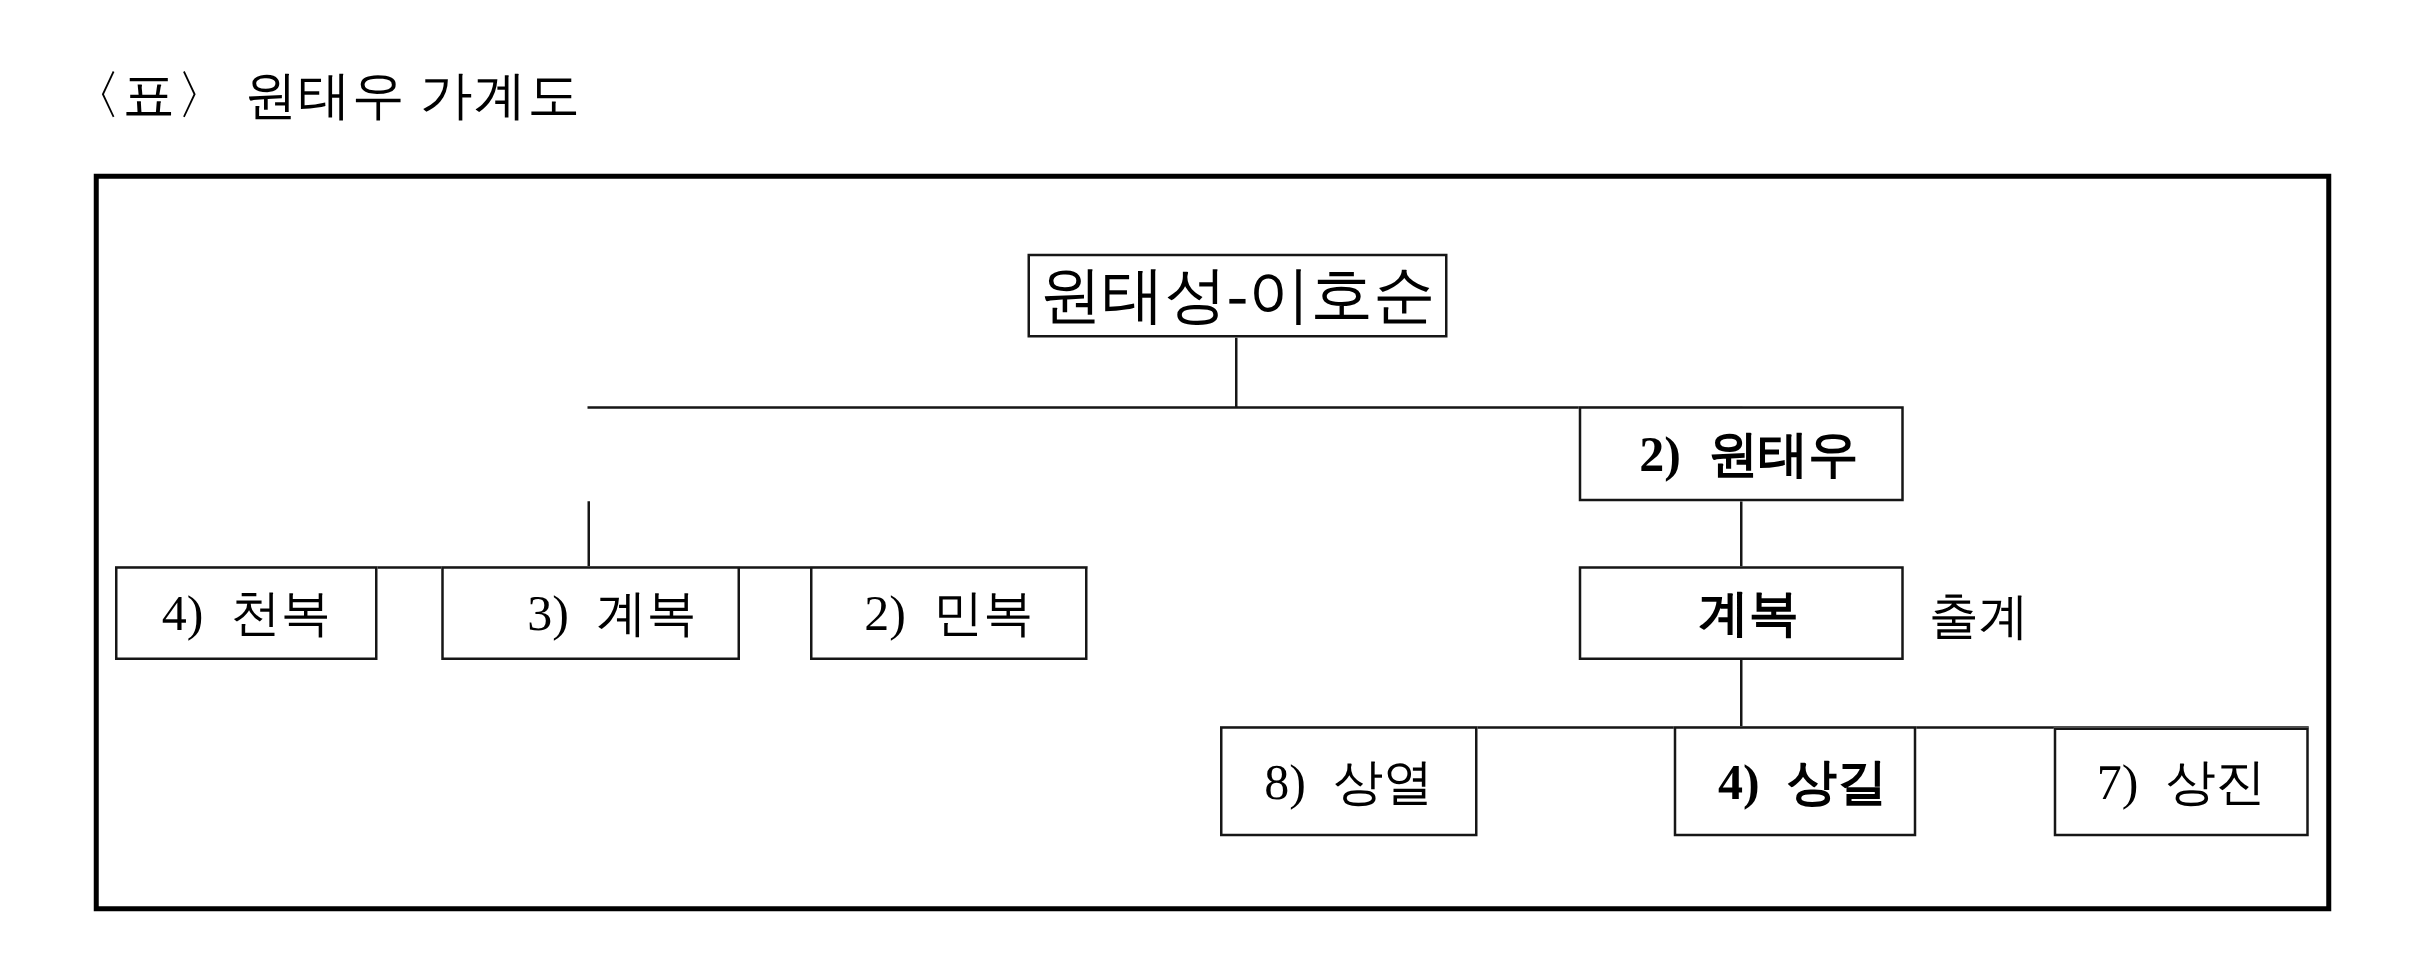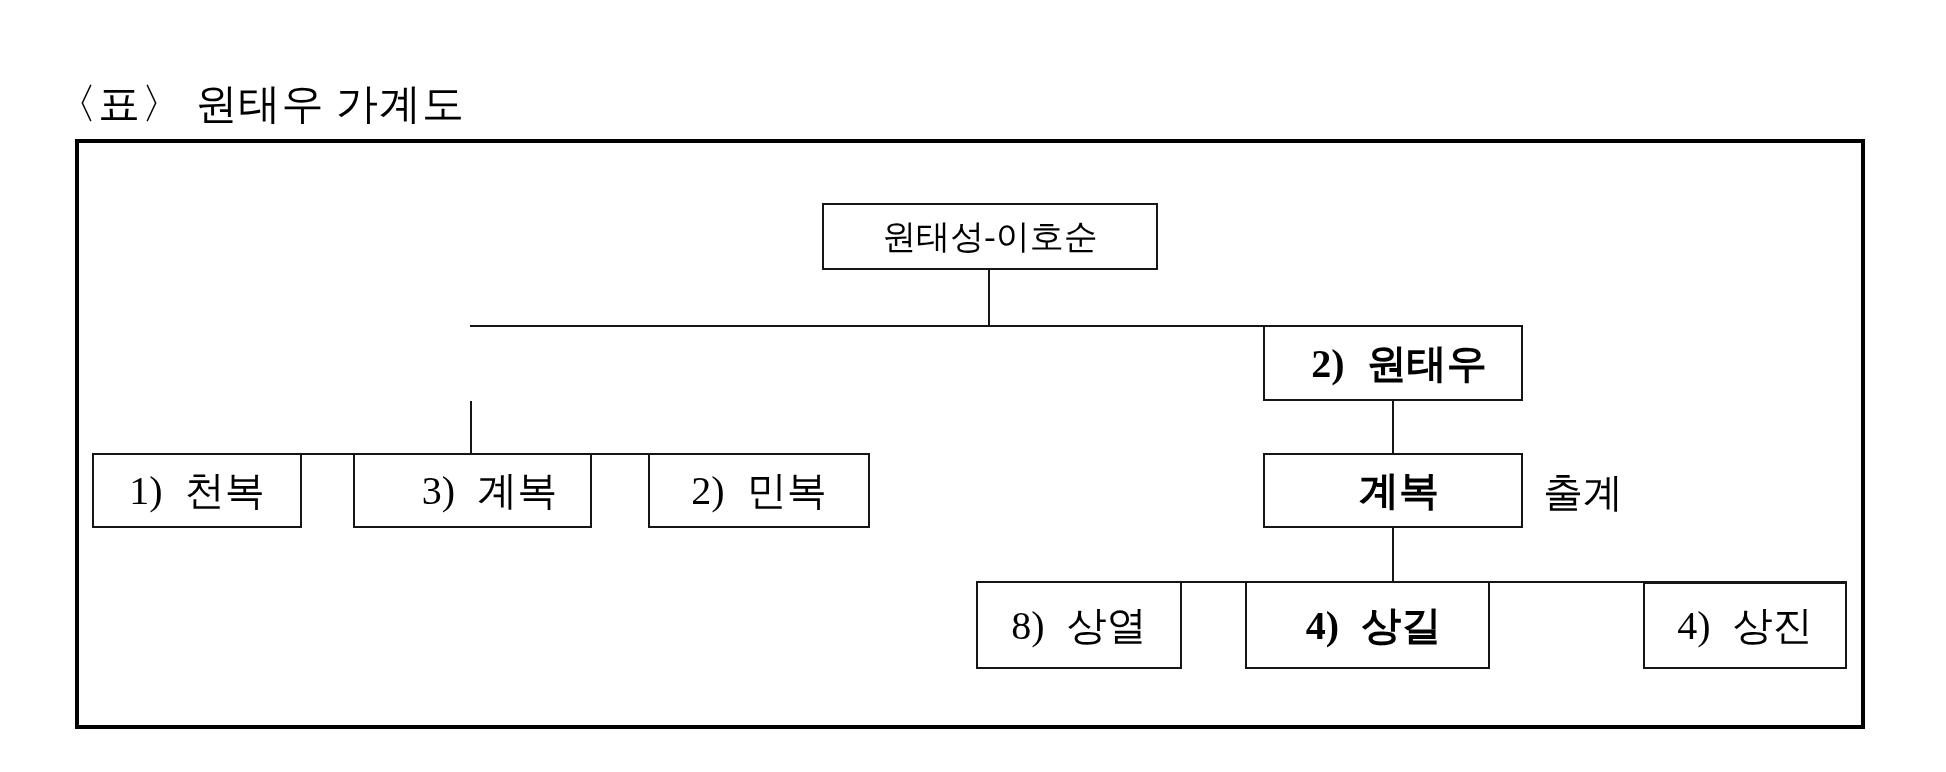--- a/index.html
+++ b/index.html
@@ -8,21 +8,20 @@
     width:1946px;height:772px;
     background:#ffffff;
     font-family:"Liberation Serif","DejaVu Serif",serif;
     color:#000;
     overflow:hidden;
   }
   .title{
     position:absolute;left:55px;top:48px;
     font-size:42px;font-weight:500;letter-spacing:1px;
     white-space:pre;
-    margin-top:28px;
   }
   .frame{
     position:absolute;left:75px;top:139px;
     width:1790px;height:590px;
     border:4px solid #000;
     box-sizing:border-box;
     background:#fff;
   }
   .node{
     position:absolute;
@@ -40,34 +39,34 @@
     position:absolute;
     font-size:40px;
     white-space:pre;
     z-index:2;
     text-align:center;
   }
   .vline{position:absolute;width:2px;background:#161616;z-index:1;}
   .hline{position:absolute;height:2px;background:#161616;z-index:1;}
 
   
-  .box-root{left:822px;top:203px;width:336px;height:67px;font-size:34px;}
+  .box-root{left:822px;top:203px;width:336px;height:67px;font-size:50px;}
   
   .box-son1{left:350px;top:325px;width:242px;height:76px;}
   .box-son2{left:1263px;top:325px;width:260px;height:76px;}
   
   .box-g3a{left:92px;top:453px;width:210px;height:75px;}
   .box-g3b{left:353px;top:453px;width:239px;height:75px;padding-left:34px;}
   .box-g3c{left:648px;top:453px;width:222px;height:75px;}
   
   .box-gyebok{left:1263px;top:453px;width:260px;height:75px;}
   .label-chulgye{left:1543px;top:465px;}
   
   .box-g4a{left:976px;top:581px;width:206px;height:88px;}
-  .box-g4b{left:1245px;top:581px;width:245px;height:88px;}
+  .box-g4b{left:1339px;top:581px;width:194px;height:88px;}
   .box-g4c{left:1643px;top:582px;width:204px;height:87px;}
 
   
   .v-root{left:988px;top:270px;height:56px;}
   .h-gen2{left:470px;top:325px;width:924px;}
   .v-son1{left:470px;top:401px;height:53px;}
   .h-gen3{left:92px;top:453px;width:778px;}
   .v-son2{left:1392px;top:401px;height:53px;}
   .v-gyebok{left:1392px;top:527px;height:55px;}
   .h-gen4{left:976px;top:581px;width:871px;}
@@ -86,24 +85,24 @@
   <div class="vline v-son1"></div>
   <div class="hline h-gen3"></div>
   <div class="vline v-son2"></div>
   <div class="vline v-gyebok"></div>
   <div class="hline h-gen4"></div>
 
   <div class="node box-root">원태성-이호순</div>
 
   <div class="node box-son2 bold">2) 원태우</div>
 
-  <div class="node box-g3a">1) 천복</div>
+  <div class="node box-g3a">4) 천복</div>
   <div class="node box-g3b">3) 계복</div>
   <div class="node box-g3c">2) 민복</div>
 
   <div class="node box-gyebok bold">계복</div>
   <div class="freetext label-chulgye">출계</div>
 
   <div class="node box-g4a">8) 상열</div>
   <div class="node box-g4b bold">4) 상길</div>
-  <div class="node box-g4c">4) 상진</div>
+  <div class="node box-g4c">7) 상진</div>
 
 </div>
 
 </body></html>

